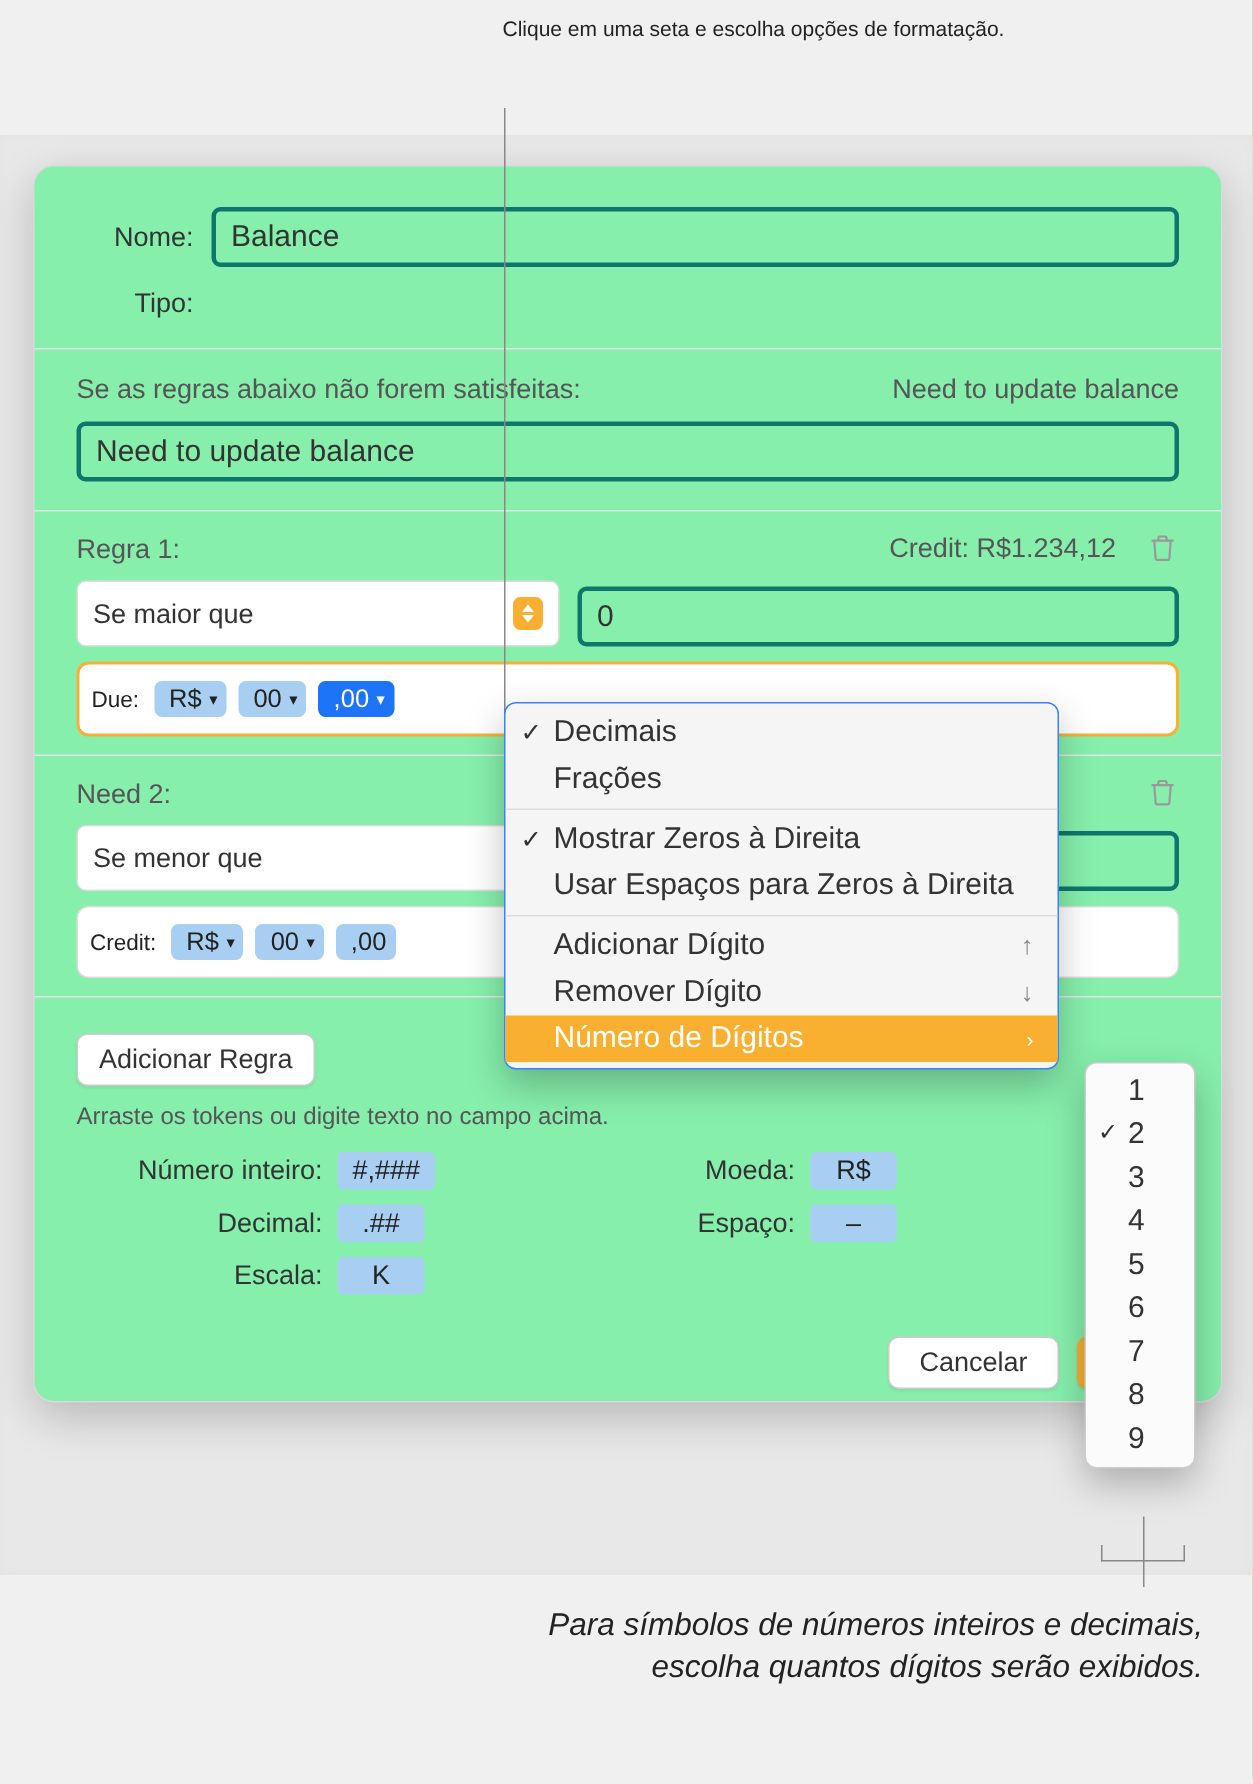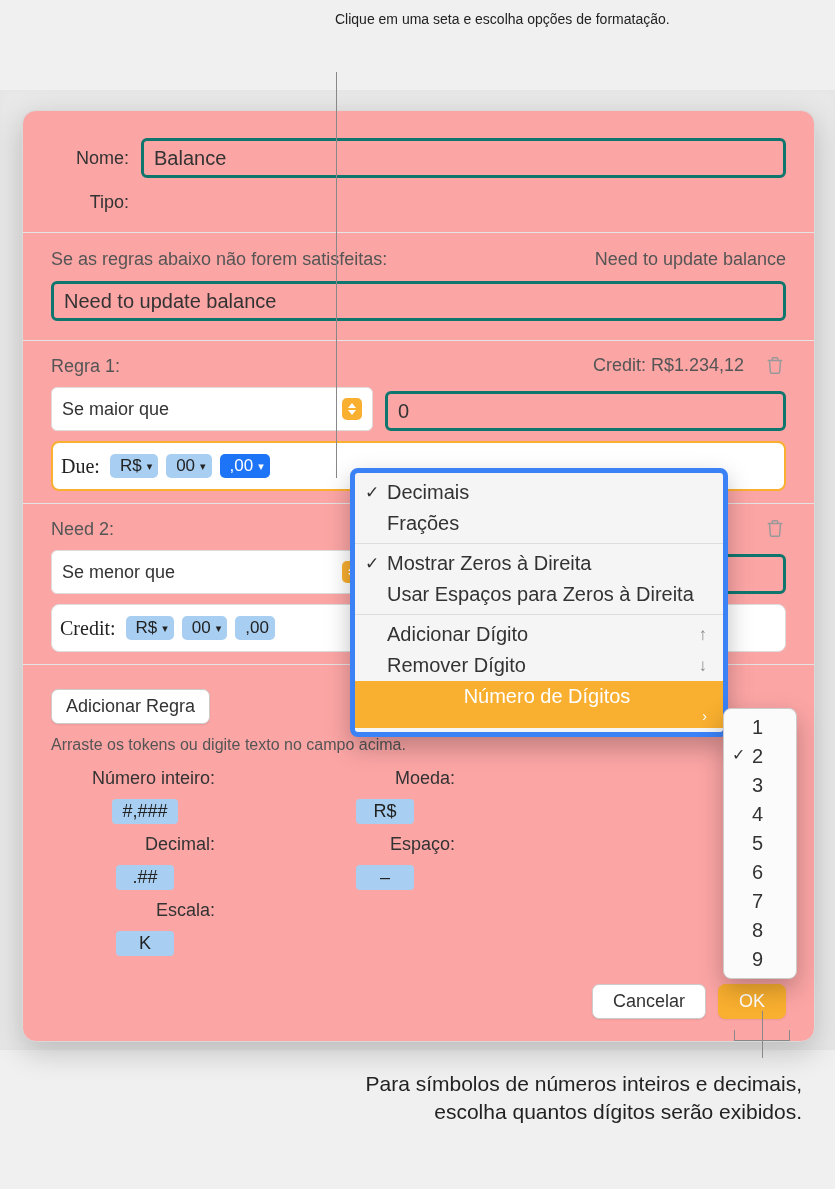--- a/index.html
+++ b/index.html
@@ -26,20 +26,21 @@
 .callout-bottom {
   position: absolute;
   top: 1070px;
   left: 300px;
   right: 33px;
   font-size: 21px;
   color: #222;
   text-align: right;
   line-height: 1.35;
   z-index: 30;
+  font-style: italic;
 }
 .callout-line-top {
   position: absolute;
   left: 336px;
   top: 72px;
   width: 1px;
   height: 406px;
   background: #888;
   z-index: 29;
 }
@@ -61,24 +62,24 @@
   height: 960px;
   background: #e8e8e8;
   box-shadow: inset 0 0 10px rgba(0,0,0,0.02);
 }
 .dialog {
   position: absolute;
   top: 110px;
   left: 22px;
   right: 22px;
   width: 791px;
-  background: #fca5a5;
+  background: #86efac;
   border: 1px solid #d9d9d9;
   border-radius: 14px;
-  padding: 20px 0 22px 0;
+  padding: 20px 0 8px 0;
   box-shadow: 0 10px 30px rgba(0,0,0,0.2);
   z-index: 5;
 }
 .row {
   display: flex;
   align-items: center;
   padding: 7px 28px;
 }
 .label {
   width: 78px;
@@ -170,24 +171,23 @@
   display: flex;
   align-items: center;
   gap: 8px;
   margin: 4px 28px;
   height: 38px;
 }
 .token-field.plain {
   border: 1px solid #ddd;
 }
 .token-label {
-  font-size: 20px;
+  font-size: 15px;
   color: #222;
   margin-right: 2px;
-  font-family: Liberation Serif, serif;
 }
 .token {
   background: #a8cff1;
   border-radius: 5px;
   padding: 2px 6px 2px 10px;
   font-size: 17px;
   display: flex;
   align-items: center;
   gap: 3px;
   color: #222;
@@ -222,21 +222,20 @@
 }
 .token-examples .col {
   display: flex;
   flex-direction: column;
   gap: 10px;
 }
 .token-examples .ex-row {
   display: flex;
   align-items: center;
   gap: 10px;
-  flex-direction: column;
 }
 .token-examples .ex-label {
   width: 140px;
   text-align: right;
   color: #333;
 }
 .token-examples .ex-token {
   background: #a8cff1;
   border-radius: 4px;
   padding: 2px 10px;
@@ -259,24 +258,24 @@
   box-shadow: 0 1px 2px rgba(0,0,0,0.08);
 }
 .btn.primary {
   background: #f9af2f;
   border-color: #f9af2f;
   color: #fff;
 }
 .context-menu {
   position: absolute;
   top: 468px;
-  left: 350px;
+  left: 336px;
   width: 368px;
   background: #f5f5f5;
-  border: 5px solid #3b82f6;
+  border: 1px solid #3b82f6;
   border-radius: 8px;
   box-shadow: 0 10px 25px rgba(0,0,0,0.25);
   padding: 4px 0;
   z-index: 50;
   font-size: 20px;
 }
 .context-menu .item {
   padding: 4px 16px 4px 32px;
   display: flex;
   align-items: center;
@@ -288,21 +287,20 @@
   left: 10px;
   font-size: 17px;
 }
 .context-menu .sep {
   border-top: 1px solid #ddd;
   margin: 4px 0;
 }
 .context-menu .item.highlight {
   background: #f9af2f;
   color: #fff;
-  flex-direction: column;
 }
 .context-menu .item .arrow {
   margin-left: auto;
   font-size: 14px;
   color: inherit;
 }
 .context-menu .item .up-arrow,
 .context-menu .item .down-arrow {
   margin-left: auto;
   font-size: 17px;

